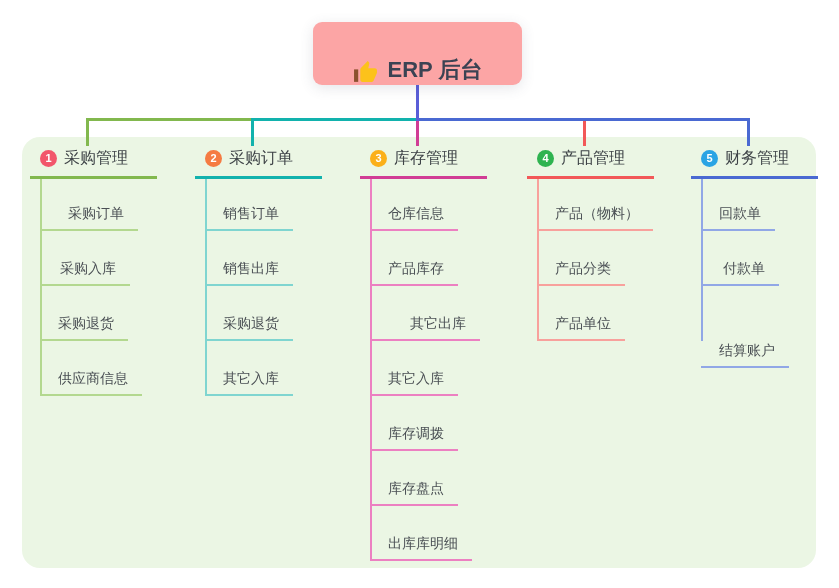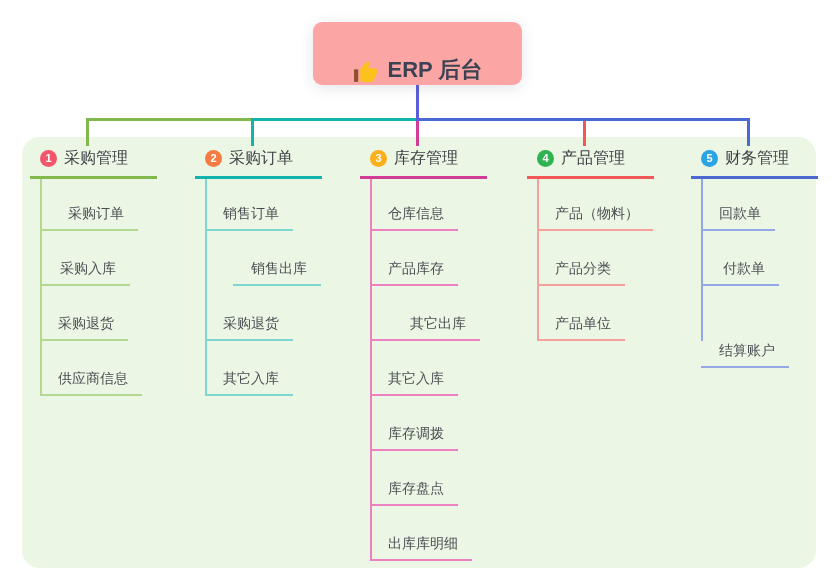--- a/index.html
+++ b/index.html
@@ -74,21 +74,21 @@
       <div class="child-node" style="left: 40px; top: 203px; border-bottom: 2px solid rgb(179, 216, 143); padding-left: 28px;">采购订单</div>
       <div class="child-node" style="left: 40px; top: 258px; border-bottom: 2px solid rgb(179, 216, 143); padding-left: 20px;">采购入库</div>
       <div class="child-node" style="left: 40px; top: 313px; border-bottom: 2px solid rgb(179, 216, 143);">采购退货</div>
       <div class="child-node" style="left: 40px; top: 368px; border-bottom: 2px solid rgb(179, 216, 143);">供应商信息</div>
       <div class="branch-label" style="left: 195px; top: 146px; width: 117px; border-bottom: 3px solid rgb(18, 178, 173);">
         <span class="badge" style="background: rgb(245, 123, 66);">2</span>
         <span>采购订单</span>
       </div>
       <div class="line" style="left: 205px; top: 179px; width: 2px; height: 217px; background: rgb(127, 213, 208);"></div>
       <div class="child-node" style="left: 205px; top: 203px; border-bottom: 2px solid rgb(127, 213, 208);">销售订单</div>
-      <div class="child-node" style="left: 205px; top: 258px; border-bottom: 2px solid rgb(127, 213, 208); margin-left: 28px;">销售出库</div>
+      <div class="child-node" style="left: 205px; top: 258px; border-bottom: 2px solid rgb(127, 213, 208);">销售出库</div>
       <div class="child-node" style="left: 205px; top: 313px; border-bottom: 2px solid rgb(127, 213, 208);">采购退货</div>
       <div class="child-node" style="left: 205px; top: 368px; border-bottom: 2px solid rgb(127, 213, 208);">其它入库</div>
       <div class="branch-label" style="left: 360px; top: 146px; width: 117px; border-bottom: 3px solid rgb(209, 61, 149);">
         <span class="badge" style="background: rgb(251, 176, 25);">3</span>
         <span>库存管理</span>
       </div>
       <div class="line" style="left: 370px; top: 179px; width: 2px; height: 382px; background: rgb(236, 128, 193);"></div>
       <div class="child-node" style="left: 370px; top: 203px; border-bottom: 2px solid rgb(236, 128, 193);">仓库信息</div>
       <div class="child-node" style="left: 370px; top: 258px; border-bottom: 2px solid rgb(236, 128, 193);">产品库存</div>
       <div class="child-node" style="left: 370px; top: 313px; border-bottom: 2px solid rgb(236, 128, 193); padding-left: 40px;">其它出库</div>

